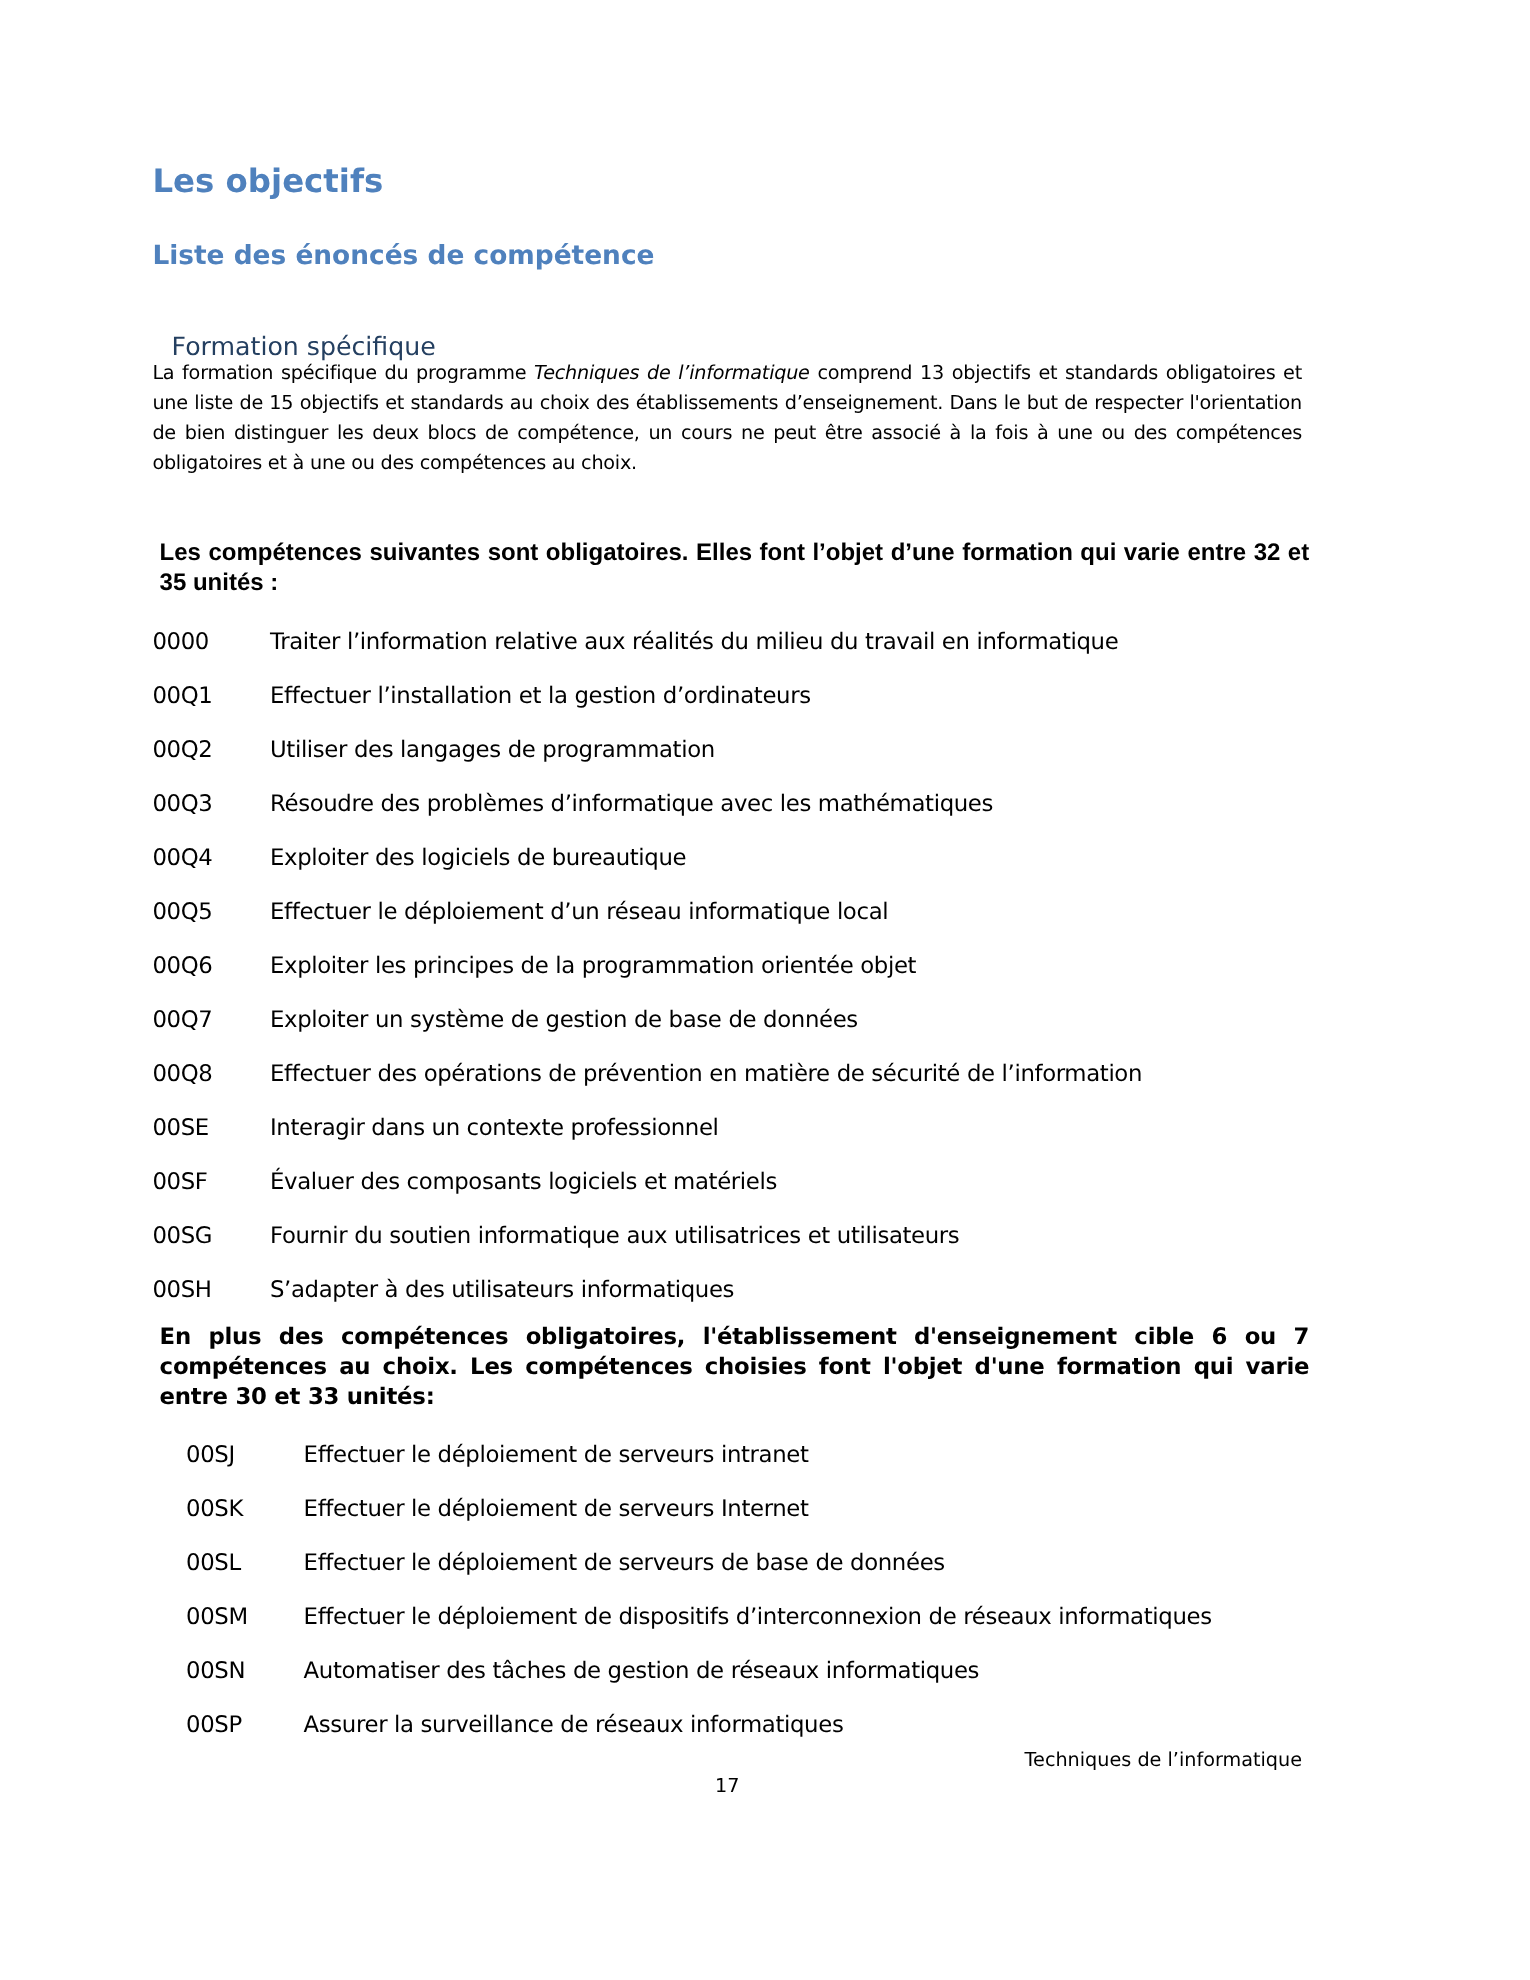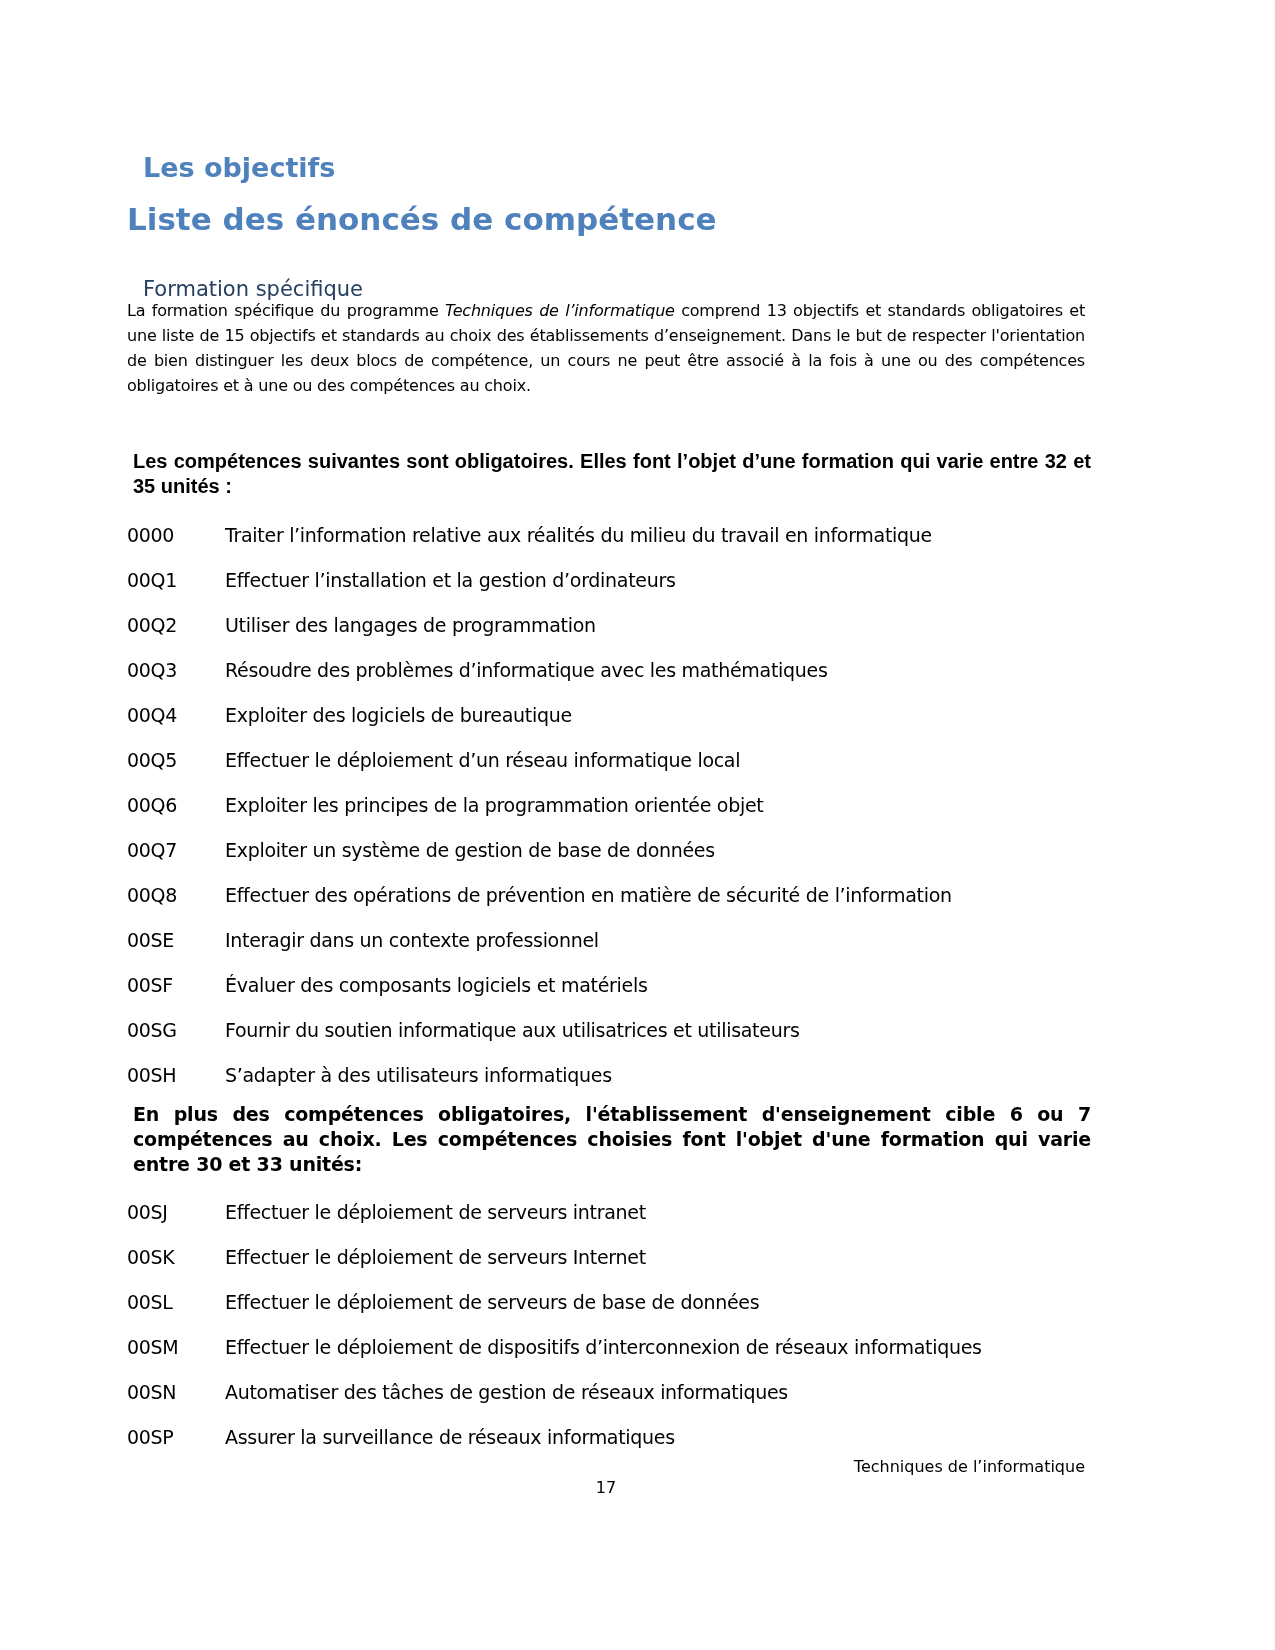--- a/index.html
+++ b/index.html
@@ -17,35 +17,35 @@
     .page {
       position: absolute;
       left: 127px;
       top: 0;
       width: 958px;
     }
     .h1 {
       position: absolute;
       top: 136px;
       left: 0;
-      margin: 16px;
+      margin: 0;
       font-family: "DejaVu Sans", sans-serif;
       font-weight: bold;
       font-size: 27px;
       color: #4f81bd;
       white-space: nowrap;
     }
     .h2 {
       position: absolute;
       top: 201px;
       left: 0;
       margin: 0;
       font-family: "DejaVu Sans", sans-serif;
       font-weight: bold;
-      font-size: 31px;
+      font-size: 22px;
       color: #4f81bd;
       white-space: nowrap;
       text-align: center;
     }
     .h3 {
       position: absolute;
       top: 261px;
       left: 0;
       margin: 16px;
       font-family: "DejaVu Sans", sans-serif;
@@ -87,21 +87,21 @@
     }
     .comp-list {
       position: absolute;
       left: 0;
       margin: 0;
       padding: 0;
       list-style: none;
       width: 958px;
     }
     .comp-list.mandatory { top: 512px; }
-    .comp-list.optional { top: 1189px; }
+    .comp-list.optional { top: 1189px; margin-left: 28px; }
     .comp-item {
       height: 45px;
       display: flex;
       align-items: center;
       font-family: "DejaVu Sans", sans-serif;
       font-size: 19px;
       line-height: 26px;
       letter-spacing: -0.3px;
     }
     .comp-code {

